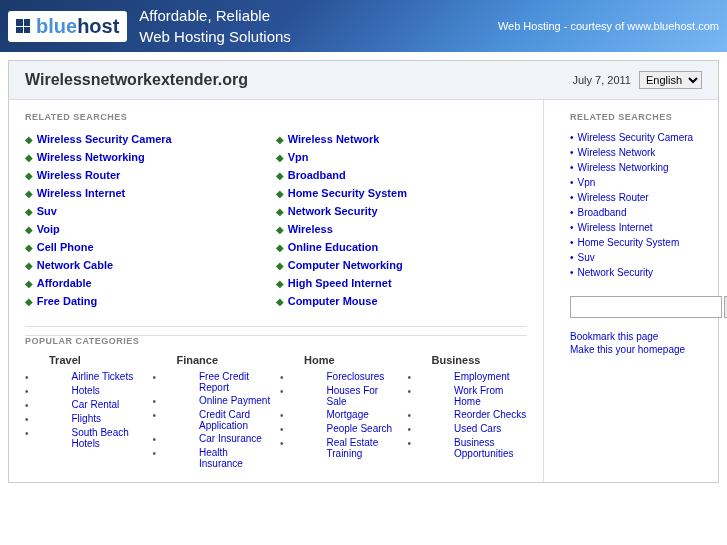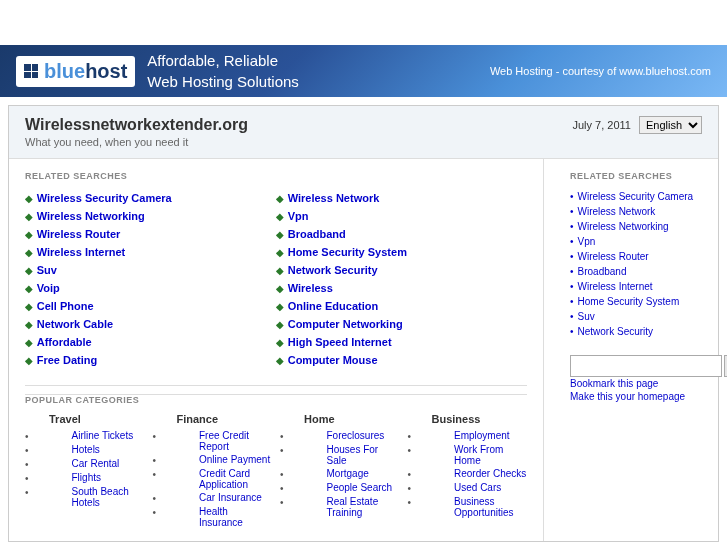--- a/index.html
+++ b/index.html
@@ -1,26 +1,25 @@
 <!DOCTYPE html>
 <html><head>
   <meta charset="utf-8">
   <style>
     * { margin: 0; padding: 0; box-sizing: border-box; }
     body { font-family: Arial, sans-serif; font-size: 12px; background: #fff; width: 727px; }
 
     
     #header {
       background: linear-gradient(135deg, #1a3a6b 0%, #2a5298 40%, #4a90d9 70%, #7ab8f5 100%);
-      padding: 8px 16px;
+      padding: 8px 8px;
       display: flex;
       align-items: center;
       justify-content: space-between;
       height: 52px;
-      margin-top: 45px;
     }
     #logo-area {
       display: flex;
       align-items: center;
       gap: 12px;
     }
     #logo-box {
       background: #fff;
       border-radius: 3px;
       padding: 4px 8px;
@@ -63,21 +62,21 @@
       margin: 8px;
       background: #fff;
     }
 
     
     #site-title-bar {
       background: #f0f4f8;
       border-bottom: 1px solid #ddd;
       padding: 10px 16px;
       display: flex;
-      align-items: flex-start;
+      align-items: flex-end;
       justify-content: space-between;
     }
     #site-title {
       font-size: 16px;
       font-weight: bold;
       color: #333;
     }
     #site-subtitle {
       font-size: 11px;
       color: #666;
@@ -234,20 +233,21 @@
     }
     #sidebar-search-btn {
       background: #e8e8e8;
       border: 1px solid #aaa;
       padding: 2px 6px;
       font-size: 11px;
       cursor: pointer;
     }
 
     #bookmark-area {
+      margin-top: 12px;
       font-size: 10px;
     }
     #bookmark-area a {
       color: #00c;
       text-decoration: none;
     }
     #bookmark-area div {
       padding: 1px 0;
     }
   </style>
@@ -273,21 +273,20 @@
     </div>
   </div>
   <div id="header-right">Web Hosting - courtesy of www.bluehost.com</div>
 </div>
 
 <div id="main">
 
   <div id="site-title-bar">
     <div>
       <div id="site-title">Wirelessnetworkextender.org</div>
-      <div id="site-subtitle">What you need, when you need it</div>
     </div>
     <div id="date-lang">
       <span>July 7, 2011</span>
       <select id="lang-select">
         <option>English</option>
       </select>
     </div>
   </div>
 
   <div id="content-area">

